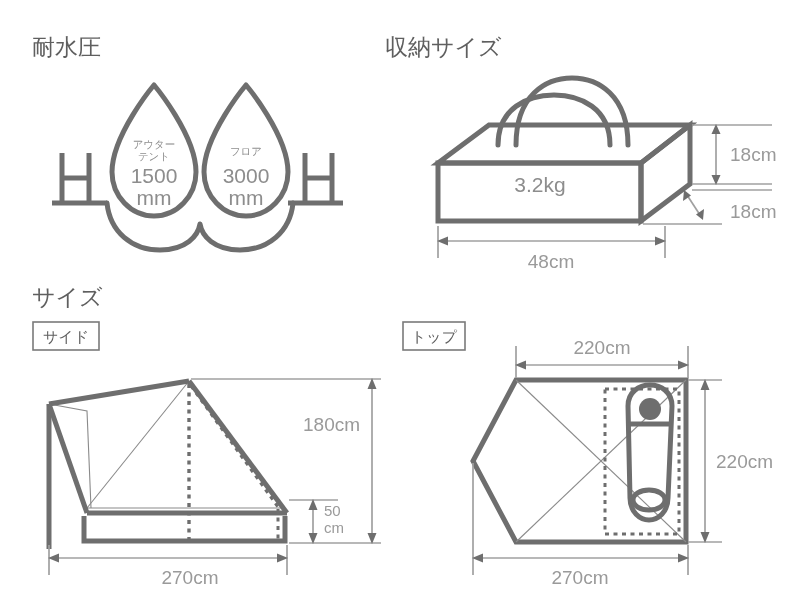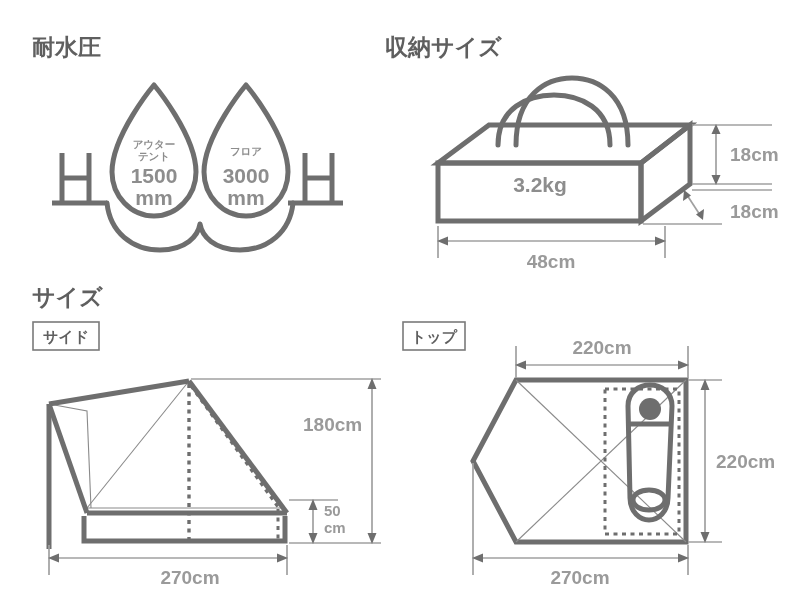--- a/index.html
+++ b/index.html
@@ -12,21 +12,20 @@
     height: 600px;
     font-family: "Liberation Sans", "DejaVu Sans", sans-serif;
     color: #6e6e6e;
     overflow: hidden;
     position: relative;
   }
   .page {
     position: relative;
     width: 800px;
     height: 600px;
-    font-weight: bold;
   }
   svg.board {
     position: absolute;
     top: 0;
     left: 0;
     width: 800px;
     height: 600px;
   }
   .heading {
     fill: #5f5f5f;

